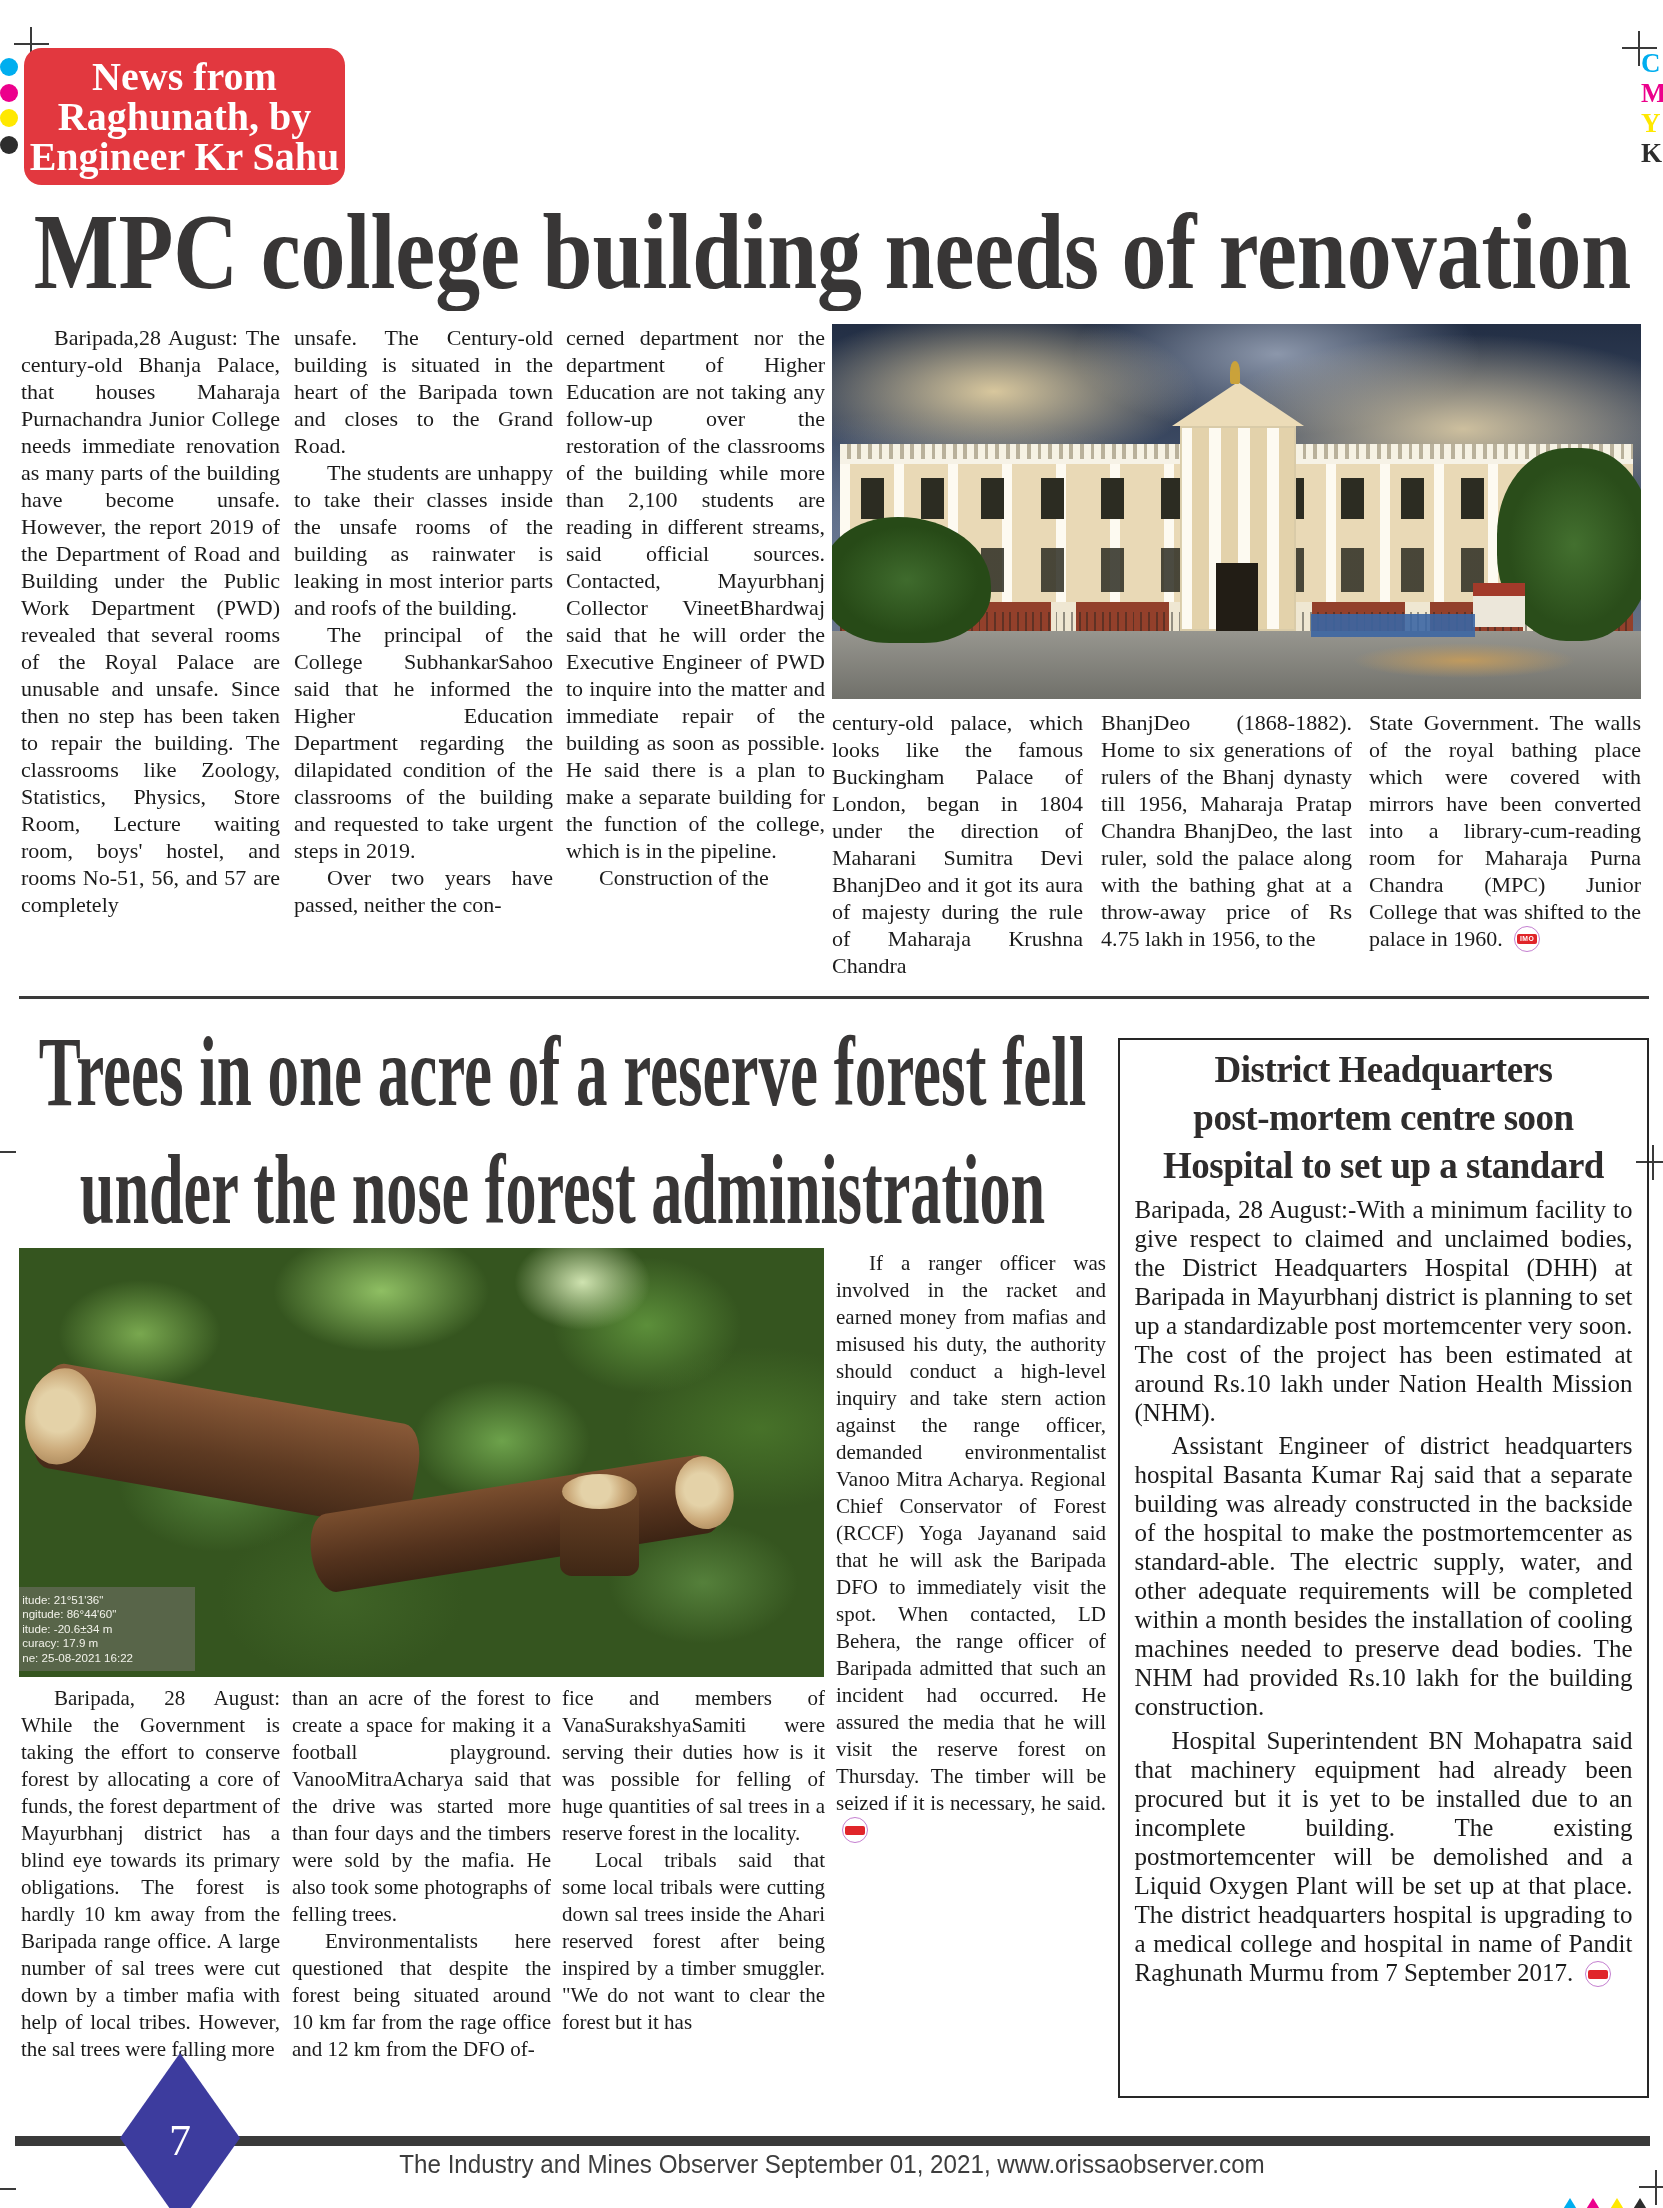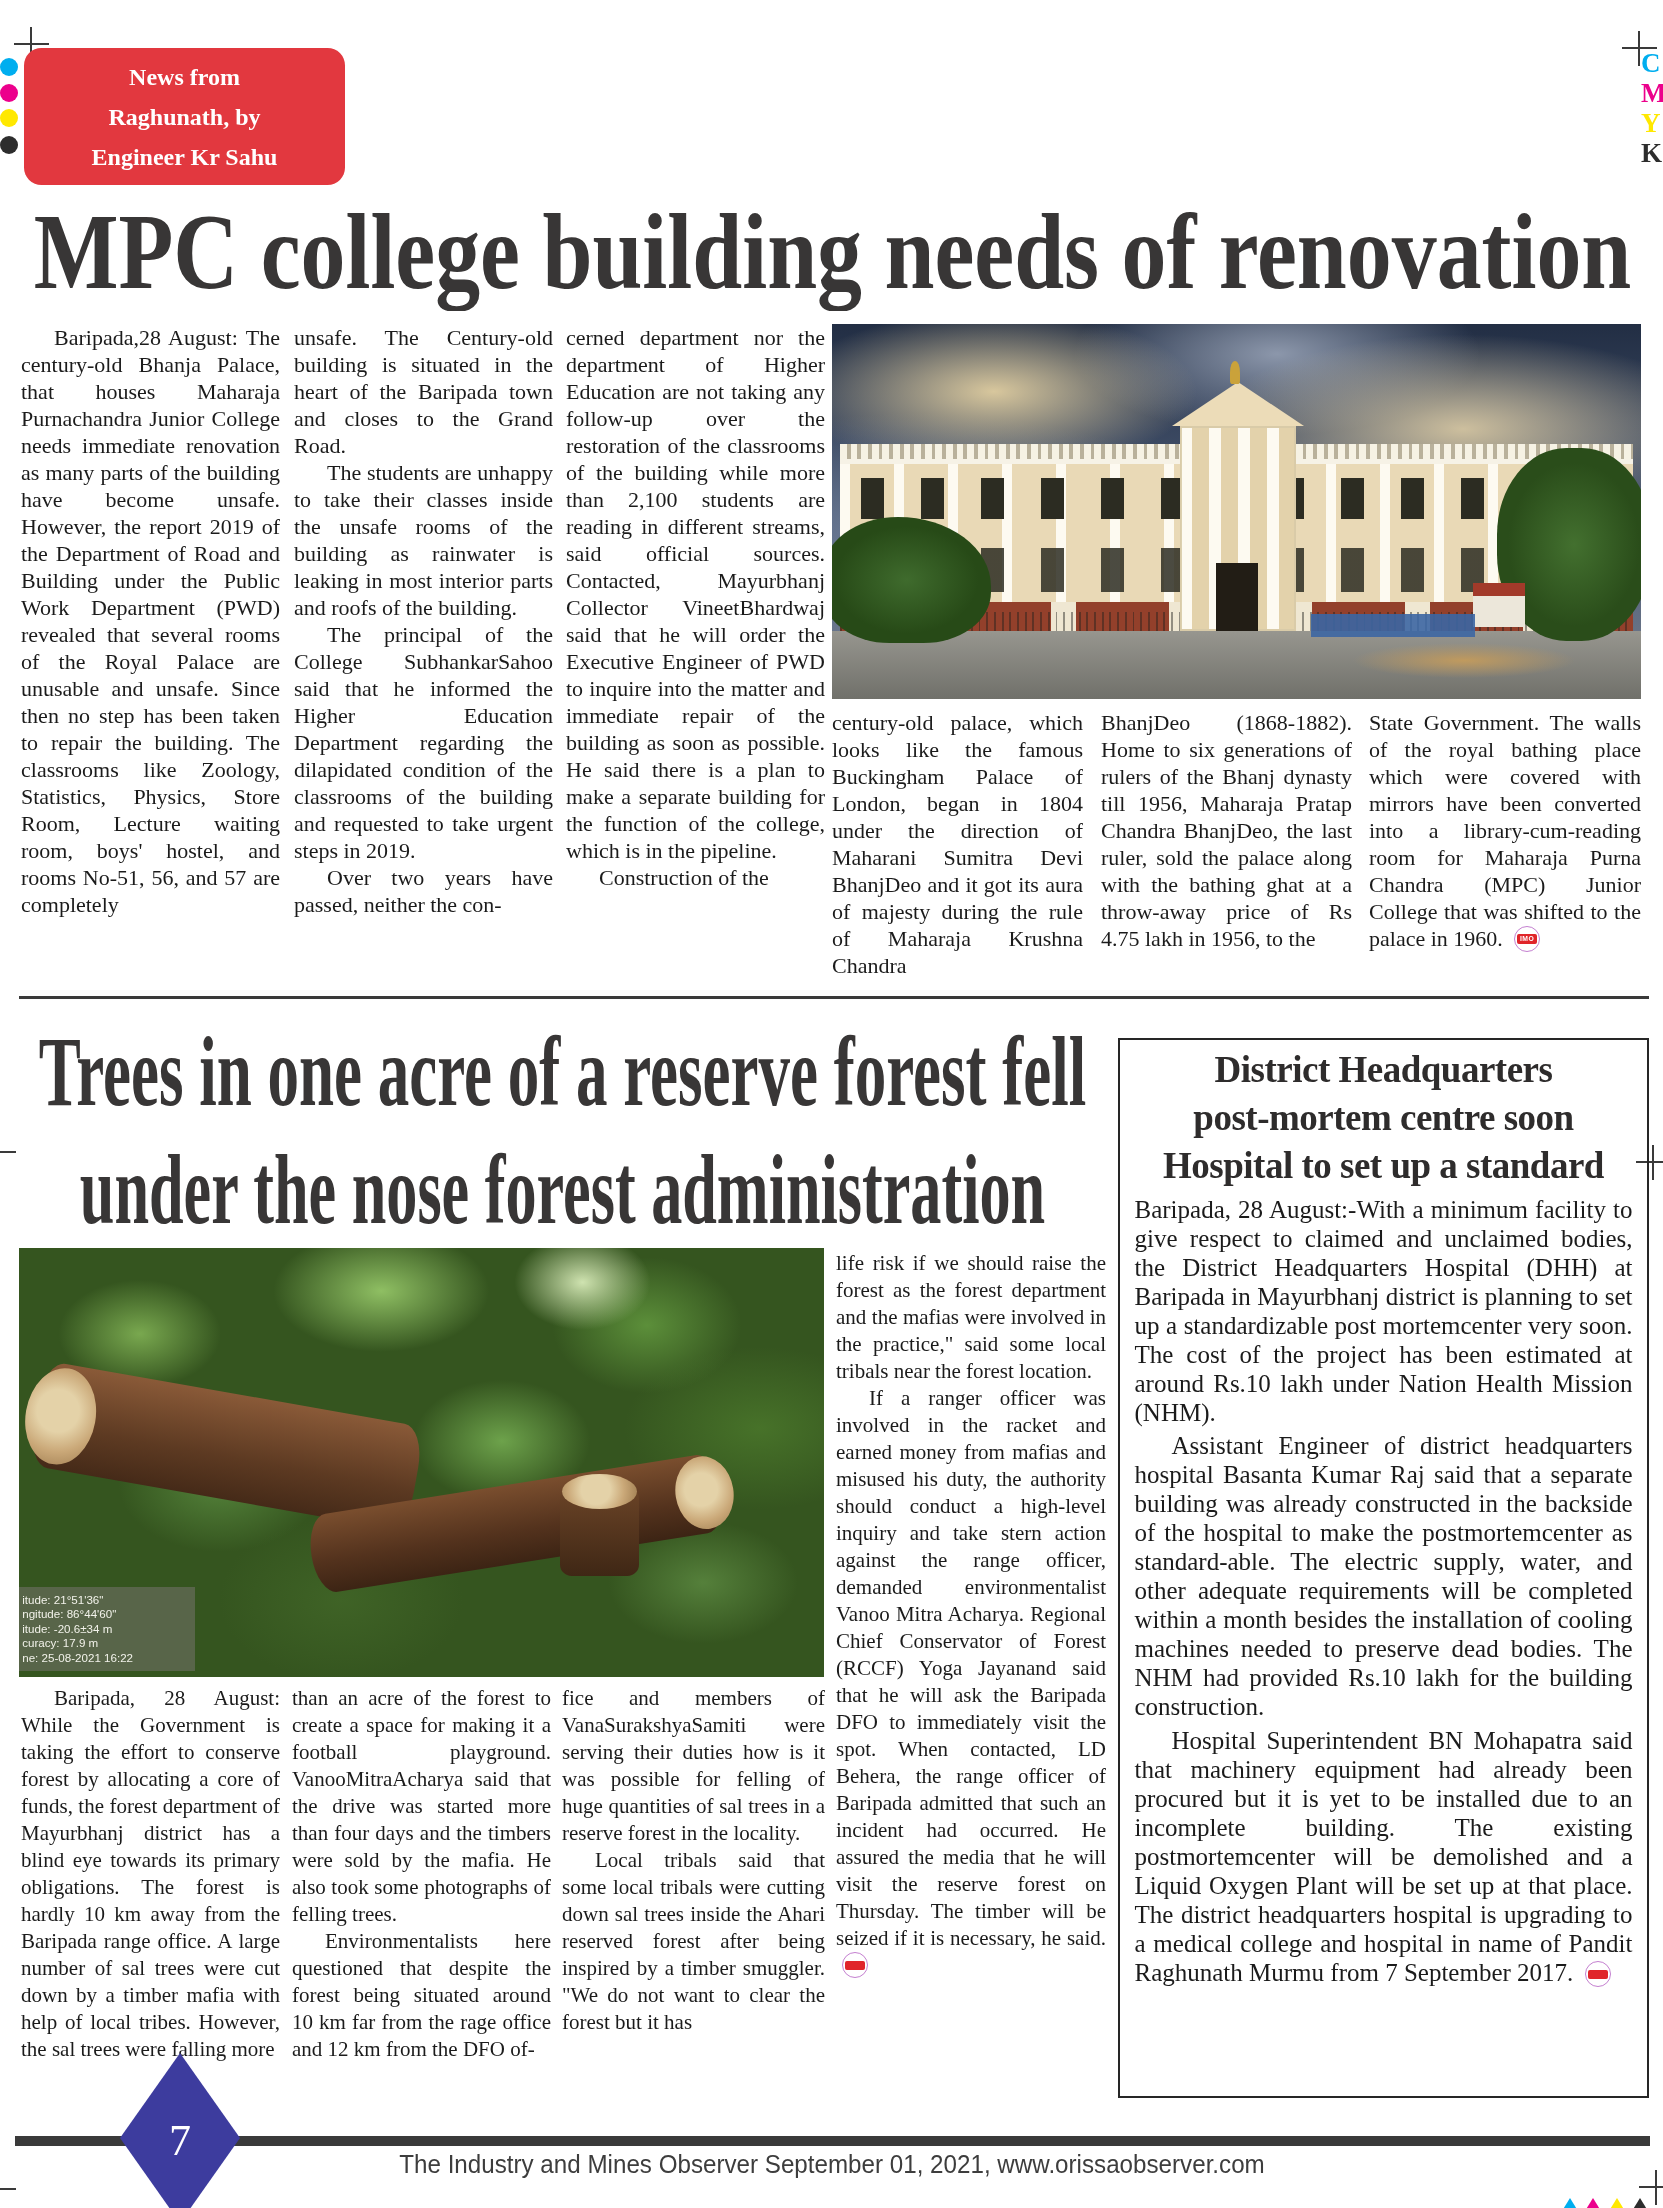--- a/index.html
+++ b/index.html
@@ -19,21 +19,21 @@
   .dot.y{top:109px;background:#ffe800}.dot.k{top:136px;background:#2d2d2d}
 
   .tri{position:absolute;top:2198px;width:0;height:0;border-left:8.7px solid transparent;border-right:8.7px solid transparent;}
   .tri.c{left:1562px;border-bottom:13.5px solid #00aeef}
   .tri.m{left:1585px;border-bottom:13.5px solid #ec008c}
   .tri.y{left:1609px;border-bottom:13.5px solid #ffe800}
   .tri.k{left:1632px;border-bottom:13.5px solid #2d2d2d}
 
   
   .badge{position:absolute;left:24px;top:48px;width:321px;height:137px;background:#e2383f;
-         border-radius:17.4px;color:#fff;text-align:center;font-weight:bold;font-size:24px;
+         border-radius:17.4px;color:#fff;text-align:center;font-weight:bold;font-size:40px;
          line-height:40px;padding-top:8.7px;box-sizing:border-box;}
   .cmyk{position:absolute;left:1641px;top:48px;font-weight:bold;font-size:27px;line-height:30px;}
   .cmyk .lc{color:#00aeef}.cmyk .lm{color:#ec008c}.cmyk .ly{color:#ffe800}.cmyk .lk{color:#2d2d2d}
 
   
   .hl1{position:absolute;left:11.6px;top:195px}
   .hl2a{position:absolute;left:19.3px;top:1012px}
   .hl2b{position:absolute;left:19.3px;top:1130px}
 
   
@@ -254,21 +254,20 @@
   </div>
   <div class="col a2 t2">
     <p class="jp">than an acre of the forest to create a space for making it a football playground. VanooMitraAcharya said that the drive was started more than four days and the timbers were sold by the mafia. He also took some photographs of felling trees.</p>
     <p class="jp ind">Environmentalists here questioned that despite the forest being situated around 10 km far from the rage office and 12 km from the DFO of-</p>
   </div>
   <div class="col a2 t3">
     <p class="jp">fice and members of VanaSurakshyaSamiti were serving their duties how is it was possible for felling of huge quantities of sal trees in a reserve forest in the locality.</p>
     <p class="jp ind">Local tribals said that some local tribals were cutting down sal trees inside the Ahari reserved forest after being inspired by a timber smuggler. "We do not want to clear the forest but it has</p>
   </div>
   <div class="col a2 t4">
-    <p class="jp">life risk if we should raise the forest as the forest department and the mafias were involved in the practice," said some local tribals near the forest location.</p>
     <p class="jp ind">
       <span>If a ranger officer was involved in the racket and earned money from mafias and misused his duty, the authority should conduct a high-level inquiry and take stern action against the range officer, demanded environmentalist Vanoo Mitra Acharya. Regional Chief Conservator of Forest (RCCF) Yoga Jayanand said that he will ask the Baripada DFO to immediately visit the spot. When contacted, LD Behera, the range officer of Baripada admitted that such an incident had occurred. He assured the media that he will visit the reserve forest on Thursday. The timber will be seized if it is necessary, he said.</span>
       <span class="endmark"><i>IMO</i></span>
     </p>
   </div>
 
   <div class="hbox">
     <div class="hl">District Headquarters</div>
     <div class="hl">post-mortem centre soon</div>
     <div class="hl">Hospital to set up a standard</div>

